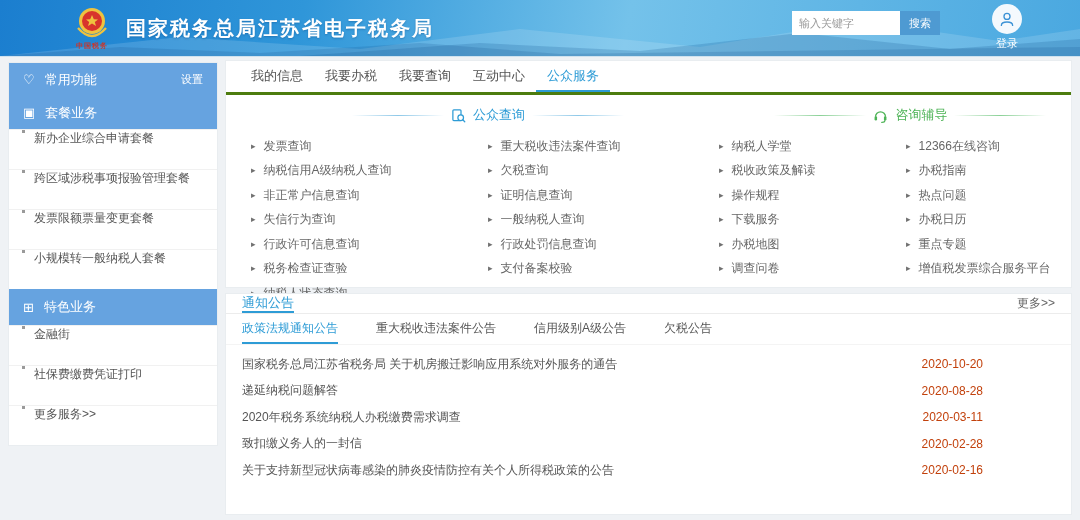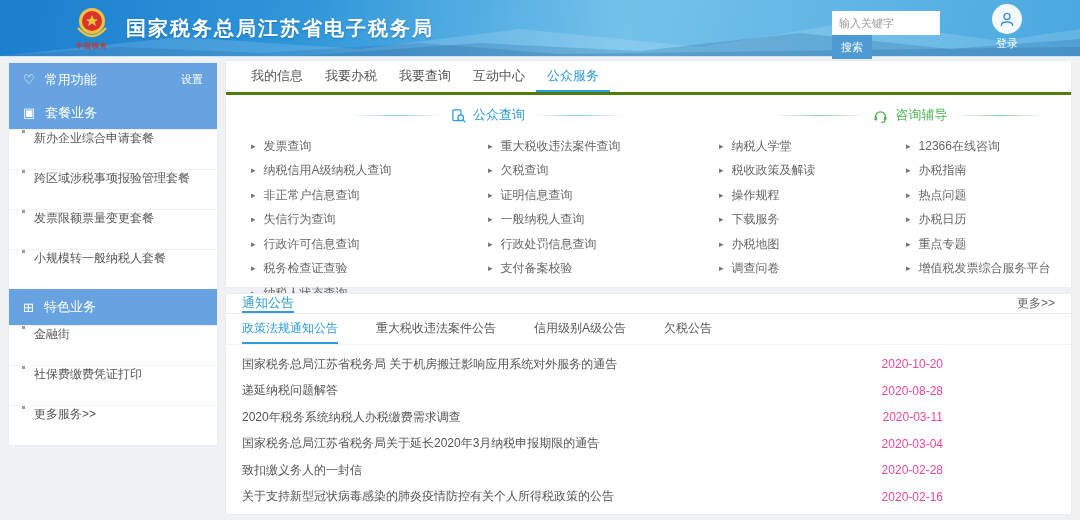--- a/index.html
+++ b/index.html
@@ -9,21 +9,21 @@
   
   .header { position: absolute; top: 0; left: 0; width: 1080px; height: 57px;
     background: linear-gradient(100deg, #1b7ecf 0%, #2f96d9 28%, #74c2ea 58%, #4aa8e0 100%);
     border-bottom: 1px solid #cfe2ef; }
   .mountains { position: absolute; bottom: 0; left: 0; width: 1080px; height: 57px; }
   .header-inner { position: relative; z-index: 2; height: 100%; display: flex; align-items: center; }
   .logo { margin-left: 66px; display: flex; flex-direction: column; align-items: center; width: 52px; }
   .logo-caption { color: #c8372d; font-size: 7px; font-weight: bold; letter-spacing: 1px; margin-top: 1px; }
   .site-title { color: #fff; font-size: 20px; font-weight: bold; margin-left: 8px; letter-spacing: 2px;
     text-shadow: 0 1px 2px rgba(0,60,120,.35); }
-  .search-area { position: absolute; right: 140px; top: 11px; display: flex; z-index: 3; flex-direction: column; }
+  .search-area { position: absolute; right: 140px; top: 11px; display: flex; z-index: 3; }
   .search-input { width: 108px; height: 24px; border: none; padding: 0 7px; font-size: 11px; color: #333; outline: none; }
   .search-input::placeholder { color: #999; }
   .search-btn { width: 40px; height: 24px; background: #4e9ad2; color: #fff; border: none; font-size: 11px; cursor: pointer; }
   .login-box { position: absolute; right: 58px; top: 4px; text-align: center; z-index: 3; cursor: pointer; }
   .avatar { width: 30px; height: 30px; border-radius: 50%; background: #f4f9fd; margin: 0 auto;
     display: flex; align-items: center; justify-content: center; }
   .login-label { color: #fff; font-size: 11px; margin-top: 2px; }
 
   
   .sidebar { position: absolute; left: 8px; top: 62px; width: 210px; background: #fff; border: 1px solid #e9edf0; }
@@ -66,21 +66,21 @@
   .notice-title { color: #2e9cd6; font-size: 13px; display: flex; align-items: center;
     border-bottom: 2px solid #2e9cd6; cursor: pointer; }
   .more-link { margin-left: auto; color: #666; font-size: 12px; display: flex; align-items: center; cursor: pointer; }
   .notice-tabs { display: flex; height: 31px; align-items: stretch; padding: 0 16px; border-bottom: 1px solid #f4f4f4; }
   .notice-tab { display: flex; align-items: center; font-size: 12px; color: #555; margin-right: 38px;
     cursor: pointer; border-bottom: 2px solid transparent; }
   .notice-tab.active { color: #2e9cd6; border-bottom-color: #2e9cd6; }
   .notice-list { padding: 6px 16px 0 16px; }
   .notice-row { display: flex; align-items: center; height: 26.5px; cursor: pointer; }
   .notice-row .t { font-size: 12px; color: #555; white-space: nowrap; overflow: hidden; }
-  .notice-row .d { margin-left: auto; margin-right: 112px; font-size: 12px; color: #ec4899; }
+  .notice-row .d { margin-left: auto; margin-right: 72px; font-size: 12px; color: #c2410c; }
 </style>
 </head>
 <body>
 
 <div class="page">
 
   <div class="header">
     <svg class="mountains" viewBox="0 0 1080 57" preserveAspectRatio="none">
       <polygon points="0,57 180,38 360,50 520,30 700,48 860,22 1000,42 1080,30 1080,57" fill="rgba(255,255,255,0.14)"></polygon>
       <polygon points="300,57 480,44 640,52 800,34 950,50 1080,40 1080,57" fill="rgba(22,92,150,0.22)"></polygon>
@@ -320,24 +320,20 @@
       </div>
       <div class="notice-row">
         <span class="t">递延纳税问题解答</span>
         <span class="d">2020-08-28</span>
       </div>
       <div class="notice-row">
         <span class="t">2020年税务系统纳税人办税缴费需求调查</span>
         <span class="d">2020-03-11</span>
       </div>
       <div class="notice-row">
-        <span class="t">国家税务总局江苏省税务局关于延长2020年3月纳税申报期限的通告</span>
-        <span class="d">2020-03-04</span>
-      </div>
-      <div class="notice-row">
         <span class="t">致扣缴义务人的一封信</span>
         <span class="d">2020-02-28</span>
       </div>
       <div class="notice-row">
         <span class="t">关于支持新型冠状病毒感染的肺炎疫情防控有关个人所得税政策的公告</span>
         <span class="d">2020-02-16</span>
       </div>
     </div>
   </div>
 

